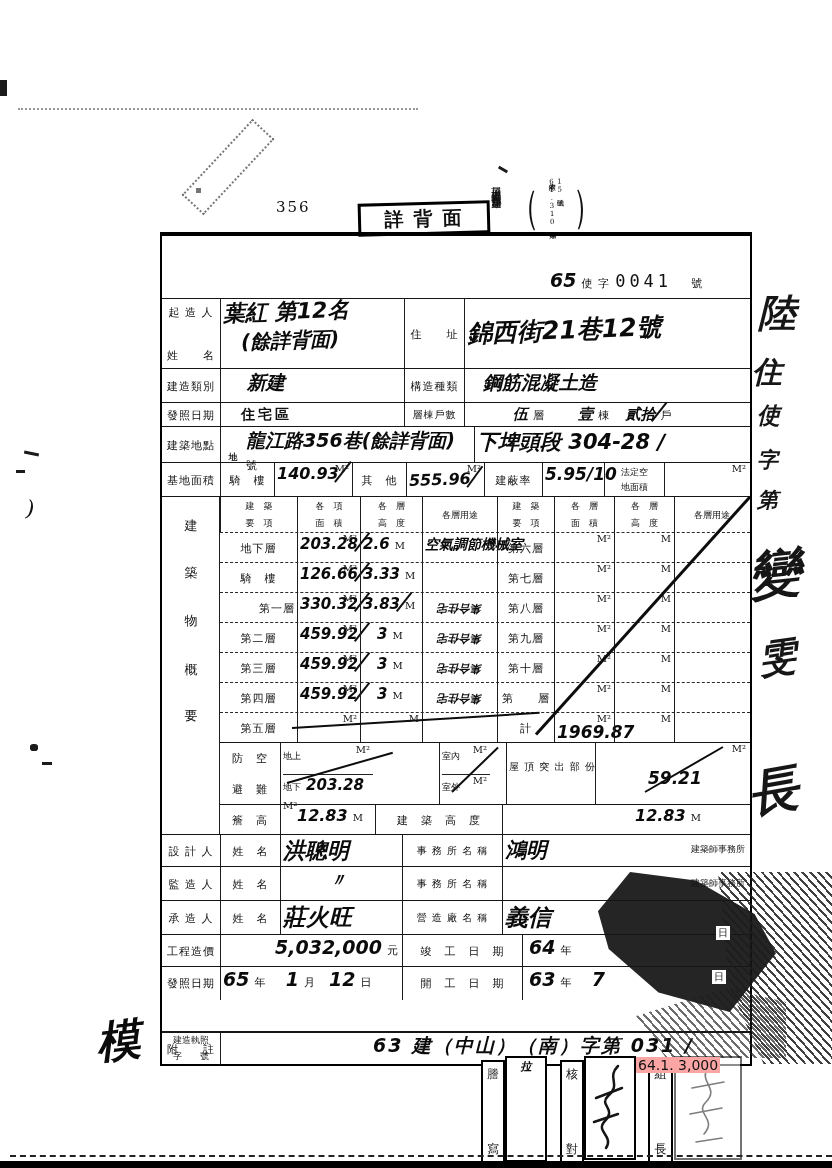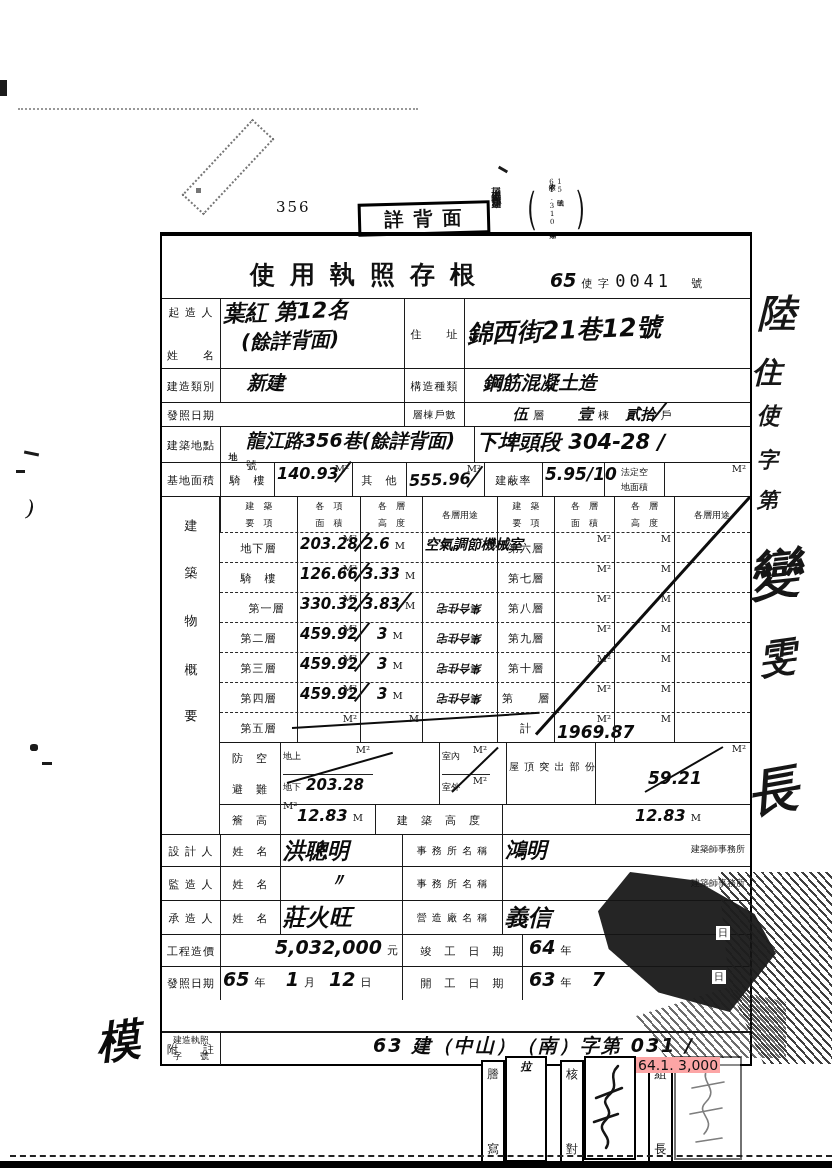--- a/index.html
+++ b/index.html
@@ -73,21 +73,20 @@
 
   <div class="abs notestamp" style="left:490px;top:178px;height:58px;">
     <div class="nmain">屋頂棚架上不得私自加蓋建築</div>
     <div class="paren">（</div>
     <div class="nparen">依本府61.310建字第15號函</div>
     <div class="paren">）</div>
   </div>
 
   <div class="form">
 
-    <div class="abs title" style="left:88px;top:22px;">使用執照存根</div>
     <div class="abs" style="left:388px;top:33px;">
       <span class="hw2" style="font-size:19px;">65</span>
       <span class="plabel">使 字</span>
       <span class="serial">0041</span>
       <span class="plabel" style="margin-left:14px;">號</span>
     </div>
 
     <div class="row" style="top:62px;height:70px;">
       <div class="cell first stack" style="left:0;width:58px;padding:6px 2px;">
         <span class="plabel">起 造 人</span>
@@ -116,20 +115,23 @@
         <span class="plabel">構造種類</span>
       </div>
       <div class="cell" style="left:302px;width:285px;">
         <span class="hw" style="font-size:19px;margin-left:16px;">鋼筋混凝土造</span>
       </div>
     </div>
 
     <div class="row" style="top:166px;height:24px;">
       <div class="cell first cc" style="left:0;width:58px;">
         <span class="plabel">發照日期</span>
+      </div>
+      <div class="cell" style="left:58px;width:184px;">
+        <span style="font-size:14px;font-weight:bold;letter-spacing:3px;margin-left:18px;">住宅區</span>
       </div>
       <div class="cell cc" style="left:242px;width:60px;">
         <span class="plabel" style="font-size:10px;">層棟戶數</span>
       </div>
       <div class="cell" style="left:302px;width:285px;">
         <span class="hw" style="font-size:15px;margin-left:46px;filter:blur(.6px);">伍</span>
         <span class="plabel">層</span>
         <span class="hw" style="font-size:15px;margin-left:28px;filter:blur(.4px);">壹</span>
         <span class="plabel">棟</span>
         <span class="hw tick" style="font-size:15px;margin-left:10px;">貳拾</span>
@@ -255,21 +257,21 @@
       <div class="cell" style="left:334px;width:60px;">
           <span class="unit-tr">M²</span>
         </div>
       <div class="cell" style="left:394px;width:60px;">
           <span class="unit-tr">M</span>
         </div>
       <div class="cell" style="left:454px;width:75px;"></div>
     </div>
 
     <div class="frow" style="top:356px;height:30px;">
-      <div class="cell first cc" style="left:8px;width:77px;">
+      <div class="cell first cc" style="left:0;width:77px;justify-content:flex-end;">
           <span class="plabel">第一層</span>
         </div>
       <div class="cell" style="left:77px;width:63px;"><span class="unit-tr">M²</span><span class="hw tick" style="font-size:15px;">330.32</span></div>
       <div class="cell" style="left:140px;width:62px;"><span class="hw tick" style="font-size:15px;">3.83</span> <span class="unit">M</span></div>
       <div class="cell cc" style="left:202px;width:75px;">
           <span class="hw2 flip" style="font-size:11px;">集合住宅</span>
         </div>
       <div class="cell cc" style="left:277px;width:57px;">
           <span class="plabel">第八層</span>
         </div>

